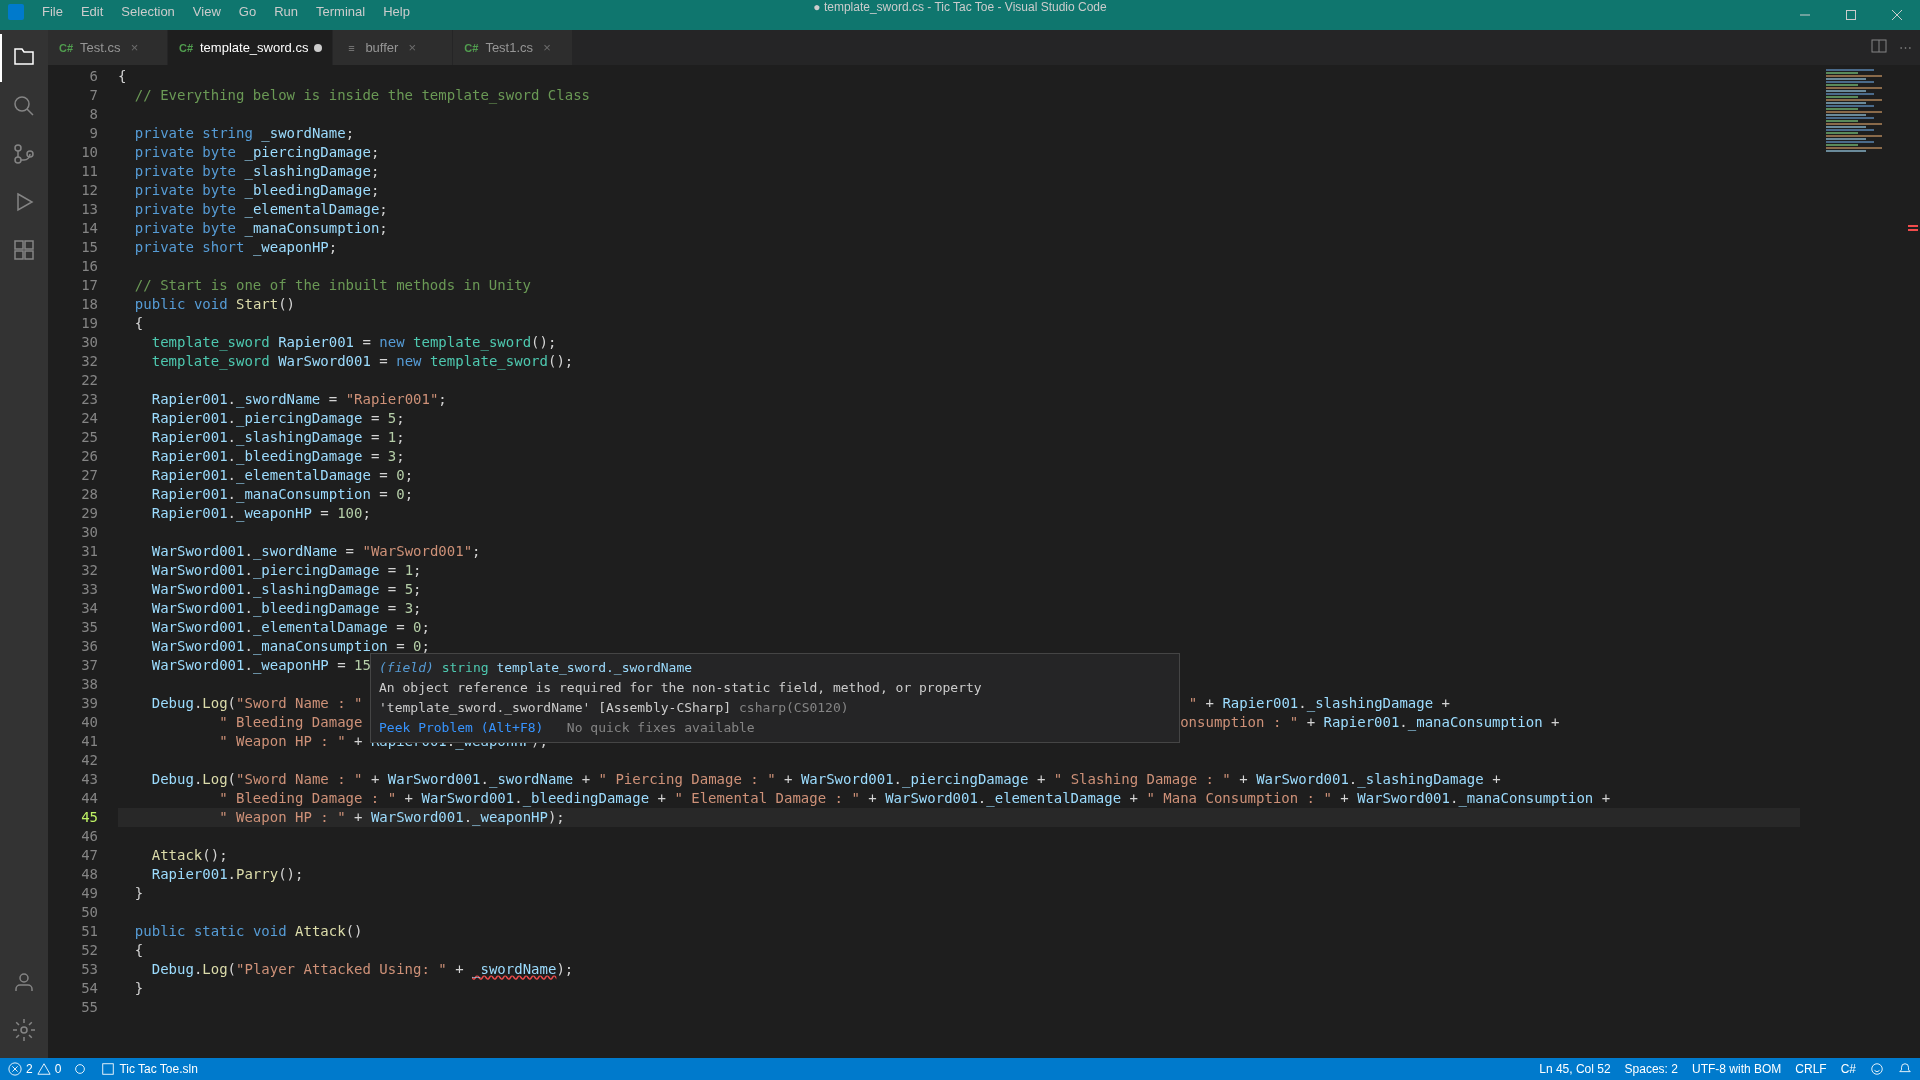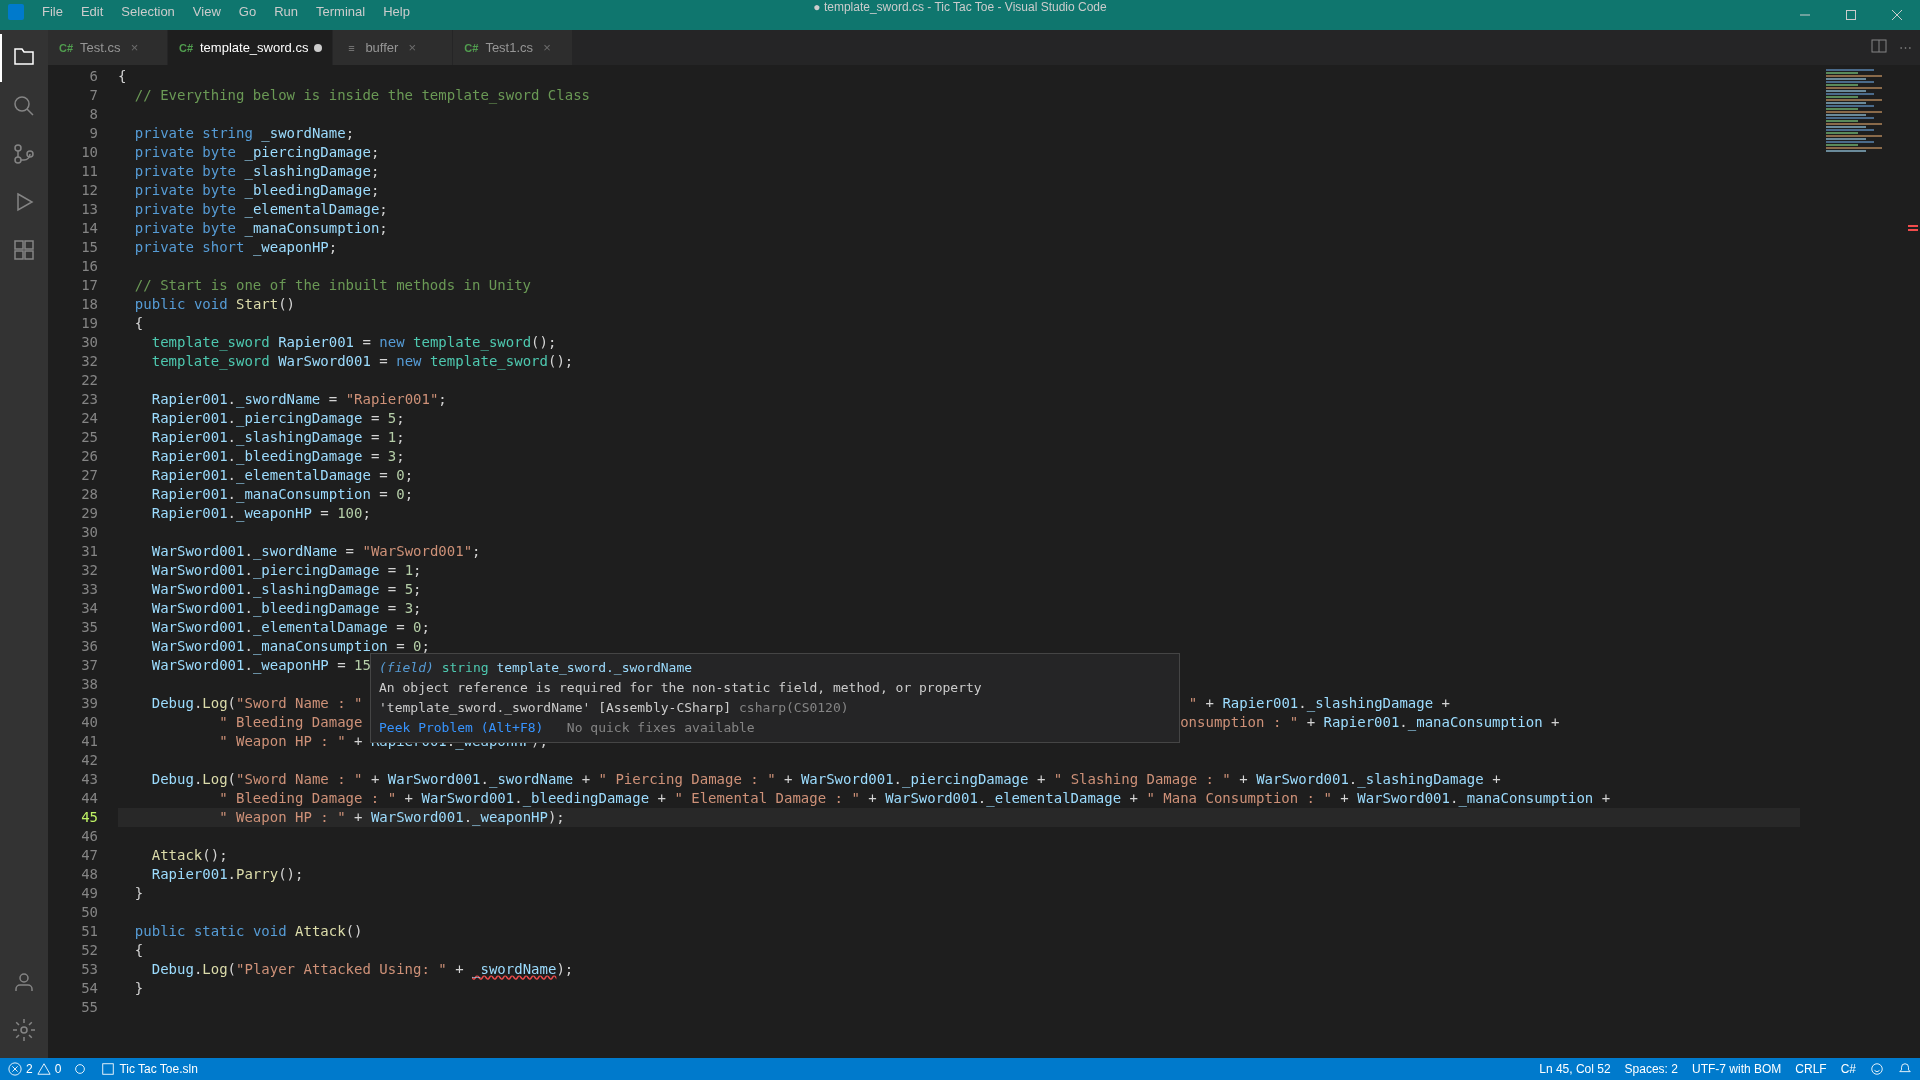--- a/index.html
+++ b/index.html
@@ -301,21 +301,21 @@
     <div class="status-item">
         <svg viewBox="0 0 16 16" fill="none" stroke="currentColor">
           <rect x="2" y="2" width="12" height="12"></rect>
         </svg>
         <span>Tic Tac Toe.sln</span>
       </div>
   </div>
   <div class="statusbar-right">
     <div class="status-item">Ln 45, Col 52</div>
     <div class="status-item">Spaces: 2</div>
-    <div class="status-item">UTF-7 with BOM</div>
+    <div class="status-item">UTF-8 with BOM</div>
     <div class="status-item">CRLF</div>
     <div class="status-item">C#</div>
     <div class="status-item">
         <svg viewBox="0 0 16 16" fill="none" stroke="currentColor">
           <circle cx="8" cy="8" r="6"></circle>
           <path d="M5 9s1 2 3 2 3-2 3-2M6 6h0M10 6h0"></path>
         </svg>
       </div>
     <div class="status-item">
         <svg viewBox="0 0 16 16" fill="none" stroke="currentColor">

